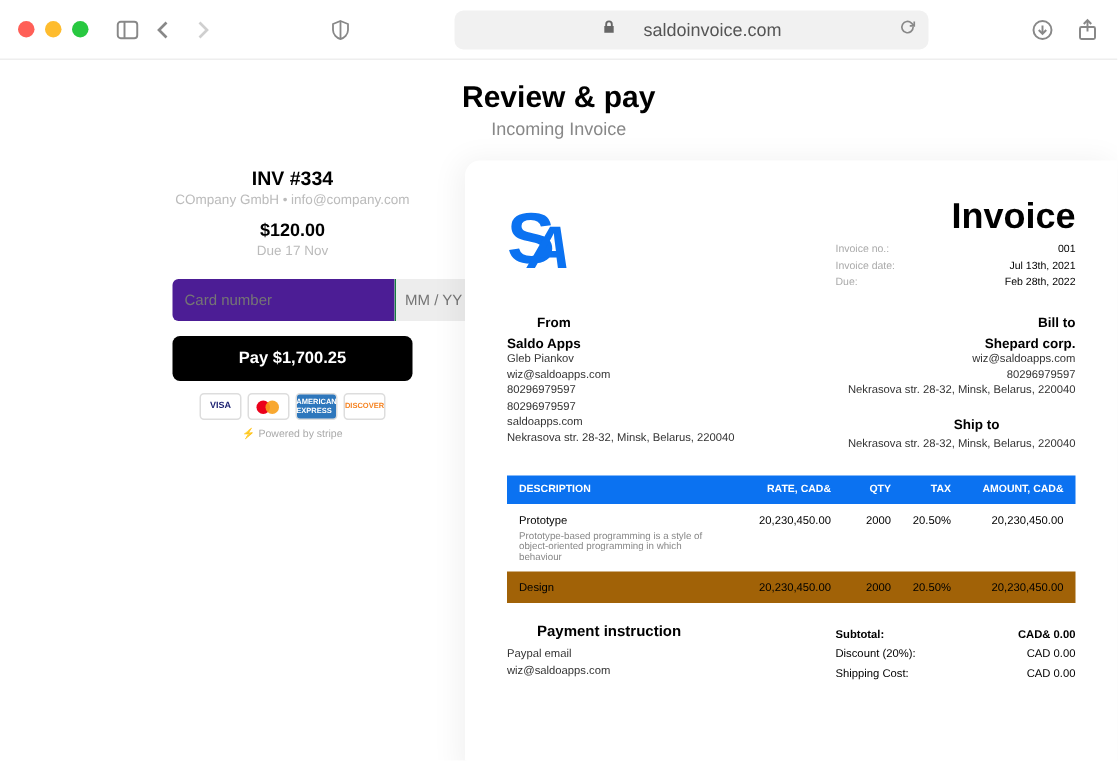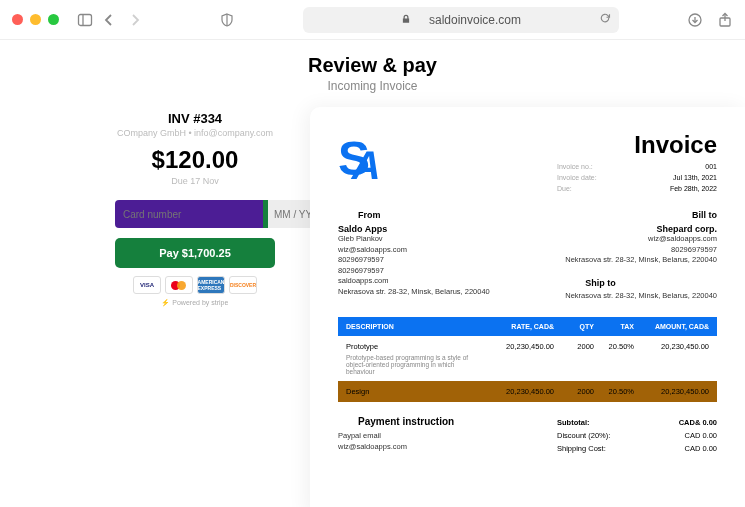--- a/index.html
+++ b/index.html
@@ -19,26 +19,26 @@
 .right-icons { display: flex; gap: 14px; }
 
 .page { display: flex; flex-direction: column; align-items: center; padding-top: 14px; }
 .header-title { font-size: 20px; font-weight: 700; }
 .header-sub { font-size: 12px; color: #888; margin-top: 2px; }
 
 .content { display: flex; width: 100%; gap: 30px; margin-top: 14px; padding: 0 0 0 110px; }
 .pay-col { width: 170px; display: flex; flex-direction: column; align-items: center; }
 .inv-title { font-size: 13px; font-weight: 700; margin-top: 4px; }
 .company-line { font-size: 9px; color: #bbb; margin-top: 2px; }
-.amount { font-size: 24px; font-weight: 700; margin-top: 8px; }
+.amount { font-size: 12px; font-weight: 700; margin-top: 8px; }
 .due { font-size: 9px; color: #bbb; margin-top: 2px; }
 .card-row { display: flex; width: 160px; margin-top: 14px; }
 .card-input { flex: 1; background: #4c1d95; border: none; height: 28px; padding: 0 8px; font-size: 10px; color: #888; border-radius: 4px 0 0 4px; }
-.card-exp { width: 56px; background: #ededed; border: none; height: 28px; padding: 0 6px; font-size: 10px; color: #888; border-radius: 0 4px 4px 0; border-left: 5px solid #15803d; }
-.pay-btn { width: 160px; height: 30px; background: #15803d; color: #fff; border: none; border-radius: 5px; font-size: 11px; font-weight: 600; margin-top: 10px; cursor: pointer; }
+.card-exp { width: 56px; background: #ededed; border: none; height: 28px; padding: 0 6px; font-size: 10px; color: #888; border-radius: 0 4px 4px 0; border-left: 1px solid #15803d; }
+.pay-btn { width: 160px; height: 30px; background: #000000; color: #fff; border: none; border-radius: 5px; font-size: 11px; font-weight: 600; margin-top: 10px; cursor: pointer; }
 .cards { display: flex; gap: 4px; margin-top: 8px; }
 .cardbrand { width: 28px; height: 18px; border: 1px solid #ddd; border-radius: 3px; display: flex; align-items: center; justify-content: center; font-size: 6px; font-weight: 700; background: #fff; }
 .visa { color: #1a1f71; }
 .mc { position: relative; }
 .mc::before, .mc::after { content: ""; position: absolute; width: 9px; height: 9px; border-radius: 50%; top: 4px; }
 .mc::before { background: #eb001b; left: 5px; }
 .mc::after { background: #f79e1b; left: 11px; opacity: 0.9; }
 .amex { background: #2e77bc; color: #fff; font-size: 5px; }
 .disc { color: #f58220; font-size: 5px; }
 .powered { font-size: 7px; color: #aaa; margin-top: 5px; }
@@ -52,21 +52,21 @@
 .meta-row { display: flex; justify-content: flex-end; gap: 30px; font-size: 7px; margin-top: 4px; }
 .meta-row .label { color: #aaa; width: 60px; text-align: left; }
 .meta-row .val { width: 70px; text-align: right; }
 
 .from-bill { display: flex; justify-content: space-between; margin-top: 18px; font-size: 8px; }
 .from-bill .col { max-width: 48%; }
 .from-bill .right { text-align: right; }
 .section-label { font-weight: 700; font-size: 9px; margin-bottom: 4px; padding-left: 20px; }
 .line { color: #333; line-height: 1.4; font-size: 7.5px; }
 .strong { font-weight: 700; font-size: 9px; }
-.shipto { text-align: left; margin-top: 12px; font-size: 8px; }
+.shipto { text-align: center; margin-top: 12px; font-size: 8px; }
 .shipto .section-label { margin-bottom: 3px; }
 
 .table-head { background: #0b72f1; color: #fff; display: flex; font-size: 7px; font-weight: 600; padding: 6px 8px; margin-top: 16px; }
 .th-desc { flex: 1; }
 .th-rate { width: 70px; text-align: right; }
 .th-qty { width: 40px; text-align: right; }
 .th-tax { width: 40px; text-align: right; }
 .th-amt { width: 75px; text-align: right; }
 .table-row { display: flex; font-size: 7.5px; padding: 6px 8px; }
 .table-row.alt { background: #a16207; }

